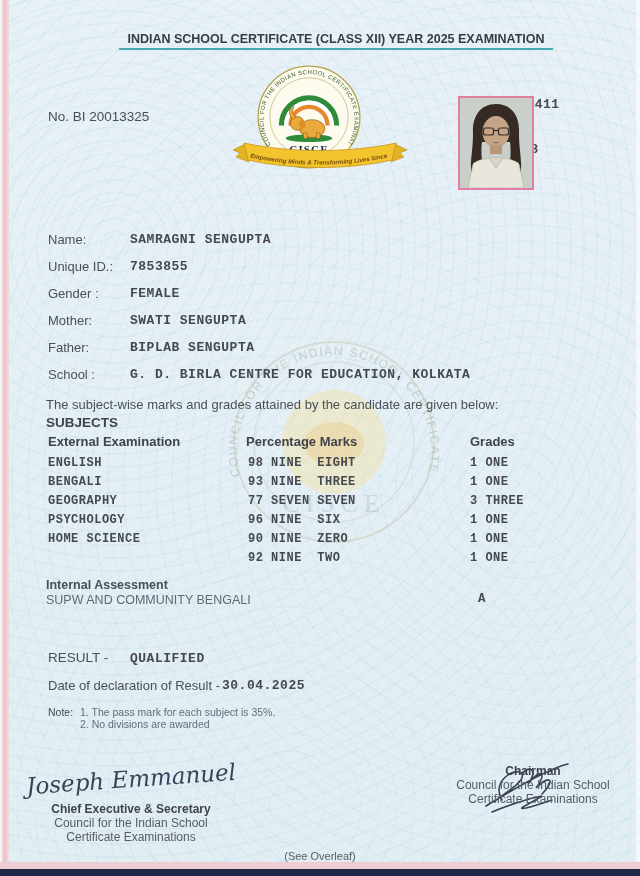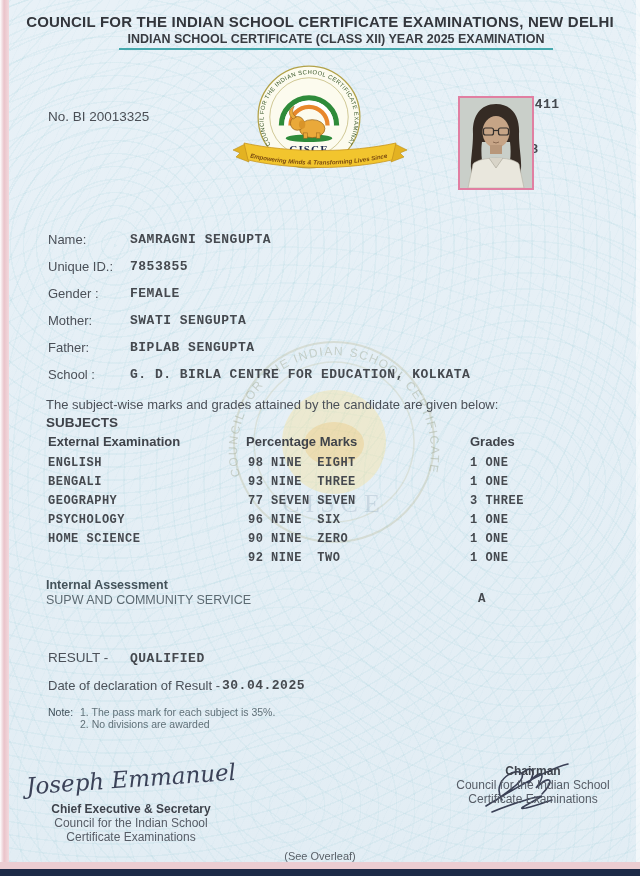--- a/index.html
+++ b/index.html
@@ -72,21 +72,20 @@
       <circle cx="126" cy="126" r="52" fill="rgba(246,226,155,0.45)"></circle>
       <ellipse cx="126" cy="128" rx="30" ry="22" fill="rgba(238,196,115,0.40)"></ellipse>
       <path id="wmarc" d="M 32 160 A 97 97 0 1 1 220 160" fill="none"></path>
       <text font-family="Liberation Sans, sans-serif" font-size="12" letter-spacing="1.5" fill="rgba(150,160,135,0.45)">
         <textPath href="#wmarc">COUNCIL FOR THE INDIAN SCHOOL CERTIFICATE EXAMINATIONS</textPath>
       </text>
       <text x="126" y="196" text-anchor="middle" font-family="Liberation Serif, serif" font-size="26" letter-spacing="6" fill="rgba(150,170,190,0.38)">CISCE</text>
     </svg>
   </div>
 
-  <div class="abs center hdr1">COUNCIL FOR THE INDIAN SCHOOL CERTIFICATE EXAMINATIONS, NEW DELHI</div>
   <div class="abs center hdr2"><span>INDIAN SCHOOL CERTIFICATE (CLASS XII) YEAR 2025 EXAMINATION</span></div>
 
   <div class="abs certno">No. BI 20013325</div>
 
   <div class="abs emblem">
     <svg width="106" height="106" viewBox="0 0 100 100">
       <circle cx="50" cy="50" r="48" fill="#fcfbee" stroke="#b2a249" stroke-width="1.2"></circle>
       <circle cx="50" cy="50" r="37" fill="none" stroke="#a89a46" stroke-width="0.5"></circle>
       <path id="logoarc" d="M 14 76 A 43 43 0 1 1 86 76" fill="none"></path>
       <text font-family="Liberation Sans, sans-serif" font-size="5.6" letter-spacing="0.4" fill="#3c5a2c">
@@ -181,21 +180,21 @@
   <div class="abs srow-grade mono" style="top:513px">1 ONE</div>
 
   <div class="abs srow-subject mono" style="top:532px">HOME SCIENCE</div>
   <div class="abs srow-marks mono" style="top:532px">90 NINE  ZERO</div>
   <div class="abs srow-grade mono" style="top:532px">1 ONE</div>
 
   <div class="abs srow-marks mono" style="top:551px">92 NINE  TWO</div>
   <div class="abs srow-grade mono" style="top:551px">1 ONE</div>
 
   <div class="abs intheadr">Internal Assessment</div>
-  <div class="abs supw">SUPW AND COMMUNITY SERVICE</div>
+  <div class="abs supw">SUPW AND COMMUNITY BENGALI</div>
   <div class="abs supw-grade mono">A</div>
 
   <div class="abs result-label">RESULT -</div>
   <div class="abs result-value mono">QUALIFIED</div>
   <div class="abs decl-label">Date of declaration of Result -</div>
   <div class="abs decl-value mono">30.04.2025</div>
 
   <div class="abs note-label">Note:</div>
   <div class="abs note-line" style="top:706px">1. The pass mark for each subject is 35%.</div>
   <div class="abs note-line" style="top:718px">2. No divisions are awarded</div>

